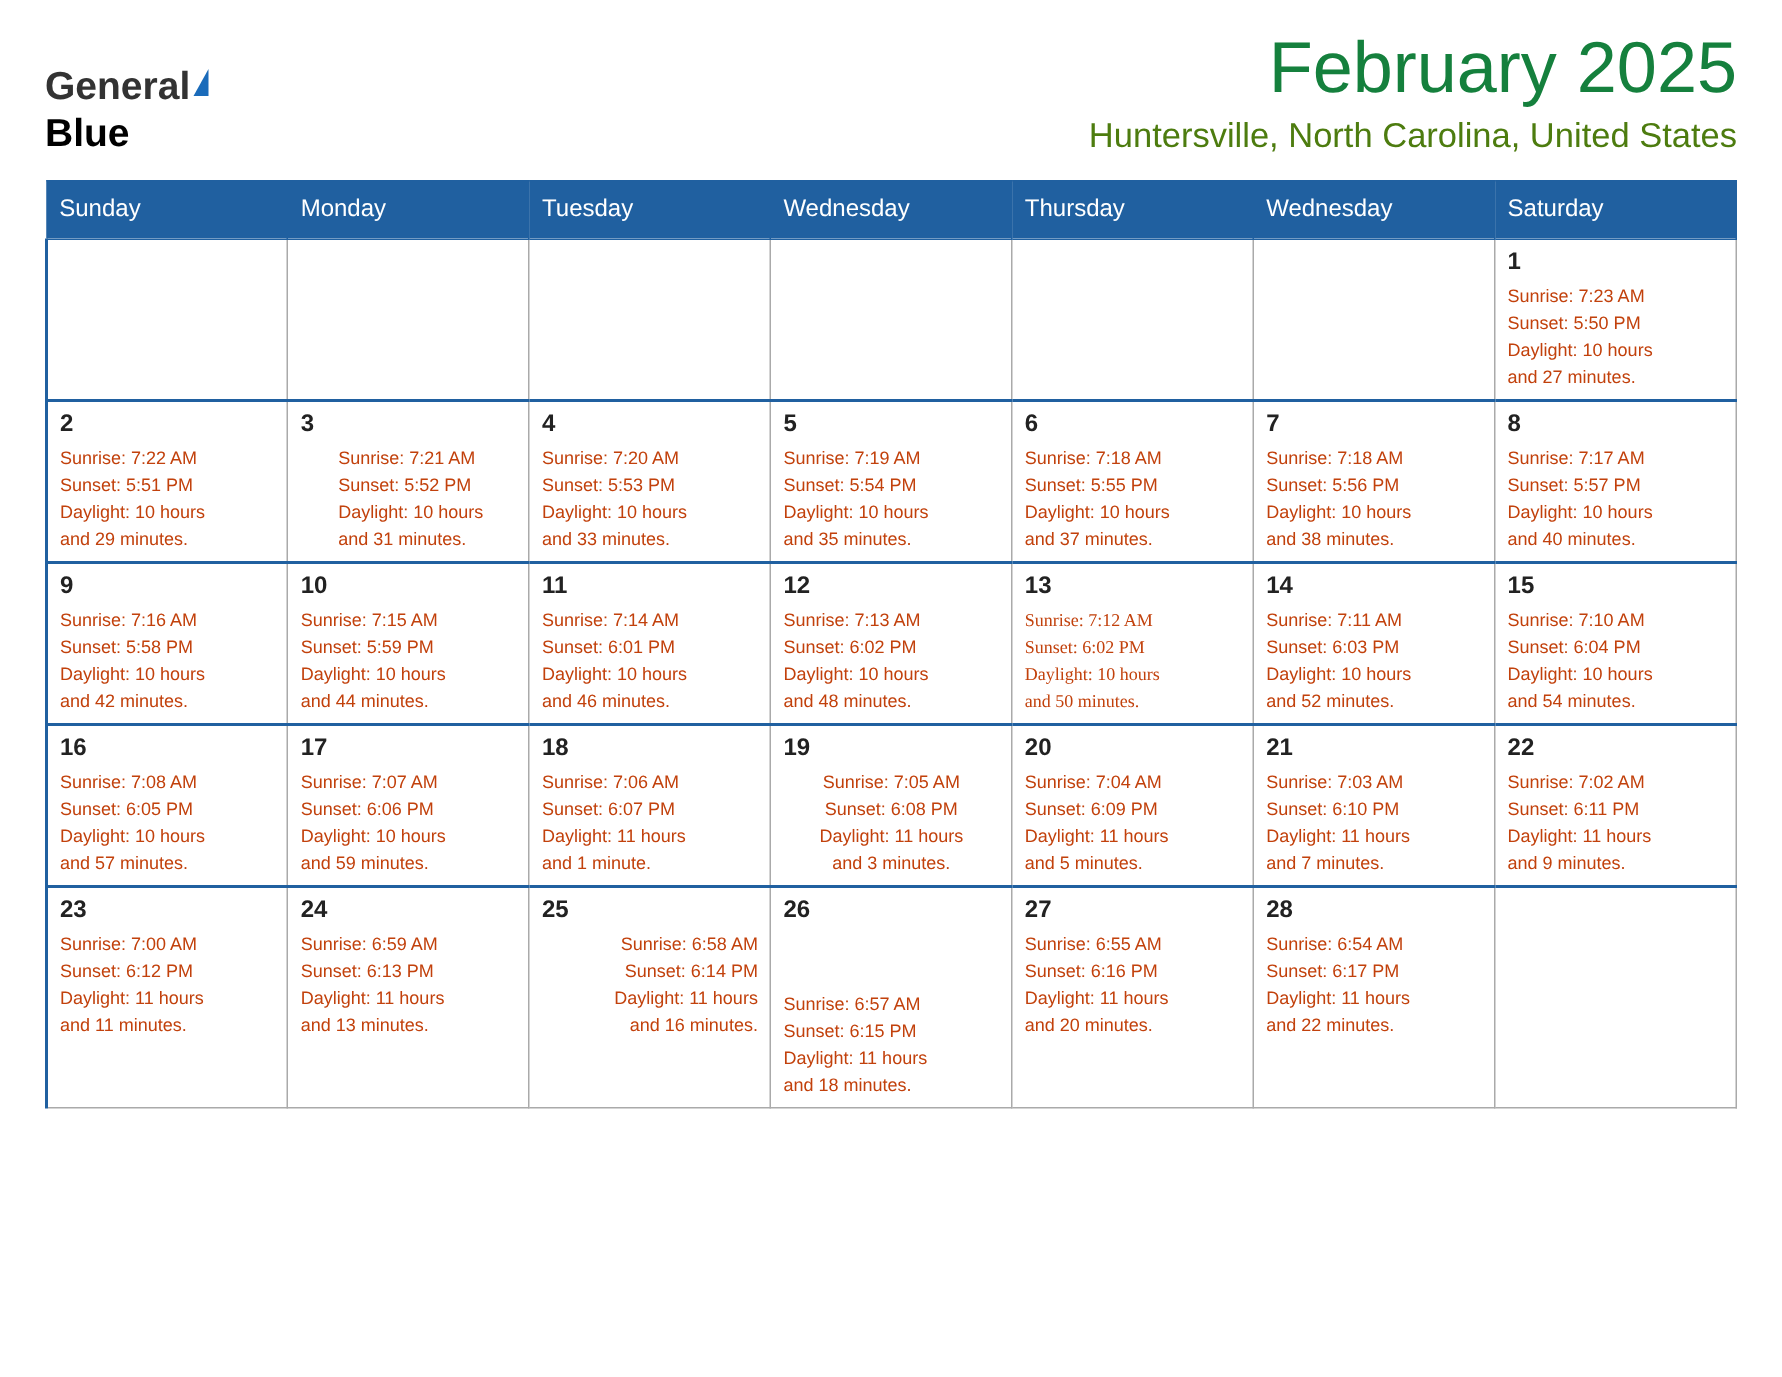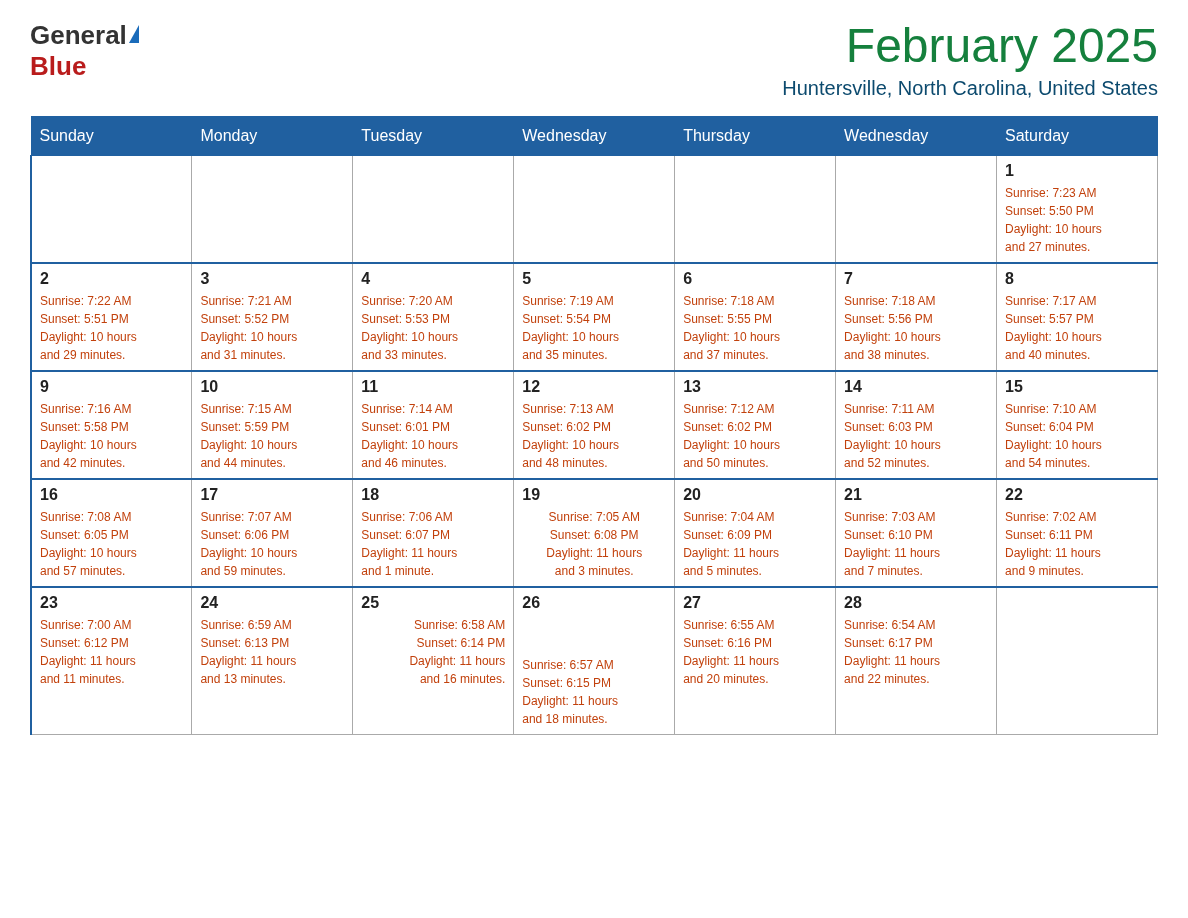--- a/index.html
+++ b/index.html
@@ -6,21 +6,21 @@
     body {
       font-family: Arial, sans-serif;
       background: #fff;
       padding: 20px 30px;
       width: 1188px;
       min-height: 918px;
     }
     .header {
       display: flex;
       justify-content: space-between;
-      align-items: flex-start;
+      align-items: flex-end;
       margin-bottom: 10px;
     }
     .logo {
       display: flex;
       flex-direction: column;
       align-items: flex-start;
     }
     .logo-text-general {
       font-size: 26px;
       font-weight: bold;
@@ -34,34 +34,34 @@
       border-left: 10px solid transparent;
       border-right: 0px solid transparent;
       border-bottom: 18px solid #1a6bba;
       display: inline-block;
       margin-left: 2px;
       margin-top: -4px;
     }
     .logo-text-blue {
       font-size: 26px;
       font-weight: bold;
-      color: #b91c1c;
+      color: #000000;
     }
     .title-section {
       text-align: right;
     }
     .month-title {
       font-size: 48px;
       font-weight: normal;
       color: #15803d;
       line-height: 1.1;
     }
     .location-subtitle {
-      font-size: 20px;
-      color: #0c4a6e;
+      font-size: 23px;
+      color: #4d7c0f;
       margin-top: 4px;
     }
     .calendar-table {
       width: 100%;
       border-collapse: collapse;
       margin-top: 16px;
     }
     .calendar-table th {
       background-color: #2060a0;
       color: #fff;
@@ -148,21 +148,21 @@
       <tr class="row-border">
         <td>
           <div class="day-number">2</div>
           <div class="day-info" style="white-space: pre-line;">Sunrise: 7:22 AM
 Sunset: 5:51 PM
 Daylight: 10 hours
 and 29 minutes.</div>
         </td>
         <td>
           <div class="day-number">3</div>
-          <div class="day-info" style="white-space: pre-line;">Sunrise: 7:21 AM
+          <div class="day-info" style="white-space: pre-line; margin-left: 25px;">Sunrise: 7:21 AM
 Sunset: 5:52 PM
 Daylight: 10 hours
 and 31 minutes.</div>
         </td>
         <td>
           <div class="day-number">4</div>
           <div class="day-info" style="white-space: pre-line;">Sunrise: 7:20 AM
 Sunset: 5:53 PM
 Daylight: 10 hours
 and 33 minutes.</div>
@@ -220,21 +220,21 @@
         </td>
         <td>
           <div class="day-number">12</div>
           <div class="day-info" style="white-space: pre-line;">Sunrise: 7:13 AM
 Sunset: 6:02 PM
 Daylight: 10 hours
 and 48 minutes.</div>
         </td>
         <td>
           <div class="day-number">13</div>
-          <div class="day-info" style="white-space: pre-line;">Sunrise: 7:12 AM
+          <div class="day-info" style="white-space: pre-line; font-family: Liberation Serif, serif;">Sunrise: 7:12 AM
 Sunset: 6:02 PM
 Daylight: 10 hours
 and 50 minutes.</div>
         </td>
         <td>
           <div class="day-number">14</div>
           <div class="day-info" style="white-space: pre-line;">Sunrise: 7:11 AM
 Sunset: 6:03 PM
 Daylight: 10 hours
 and 52 minutes.</div>

